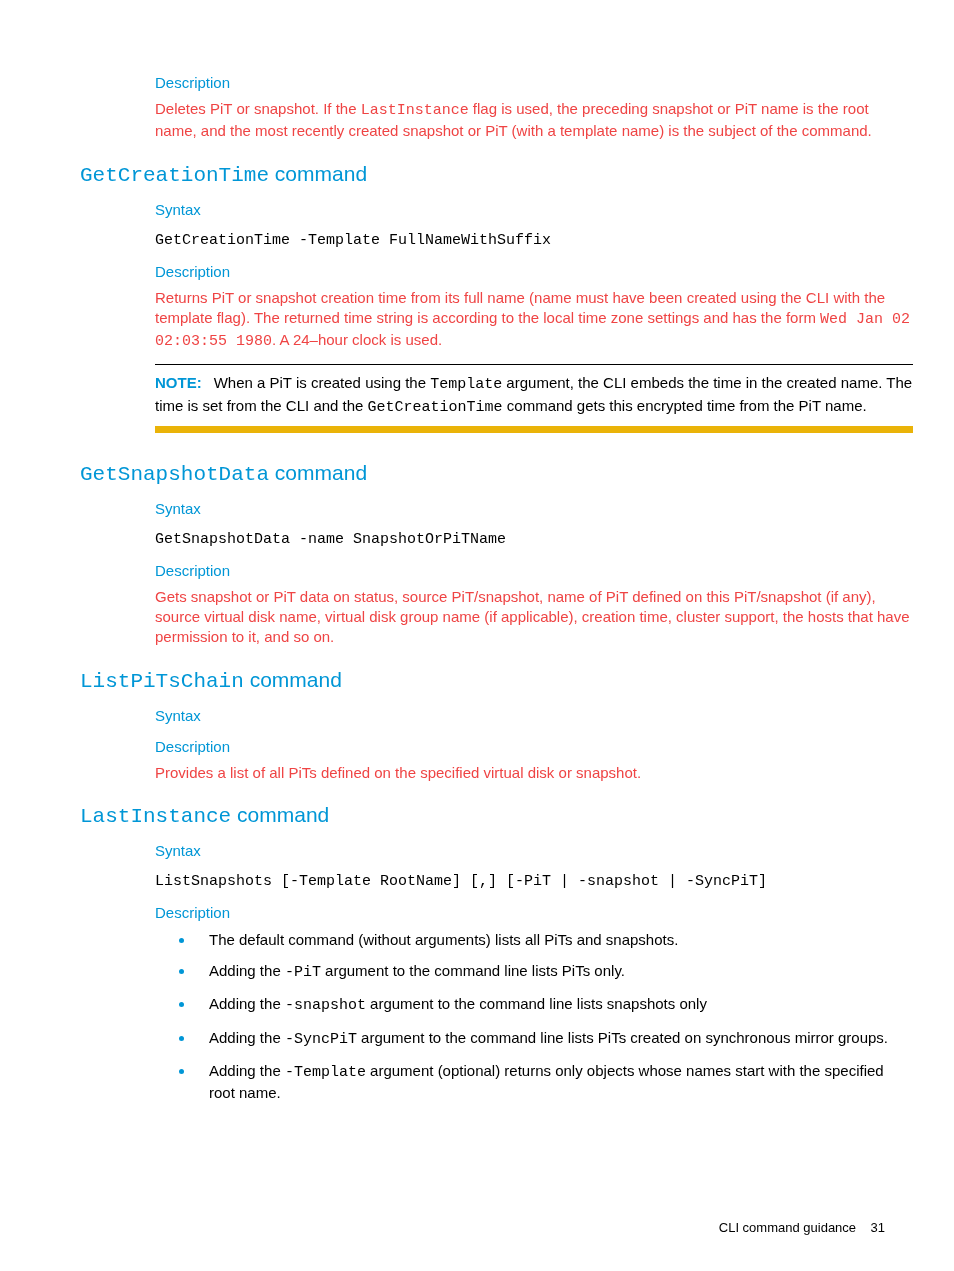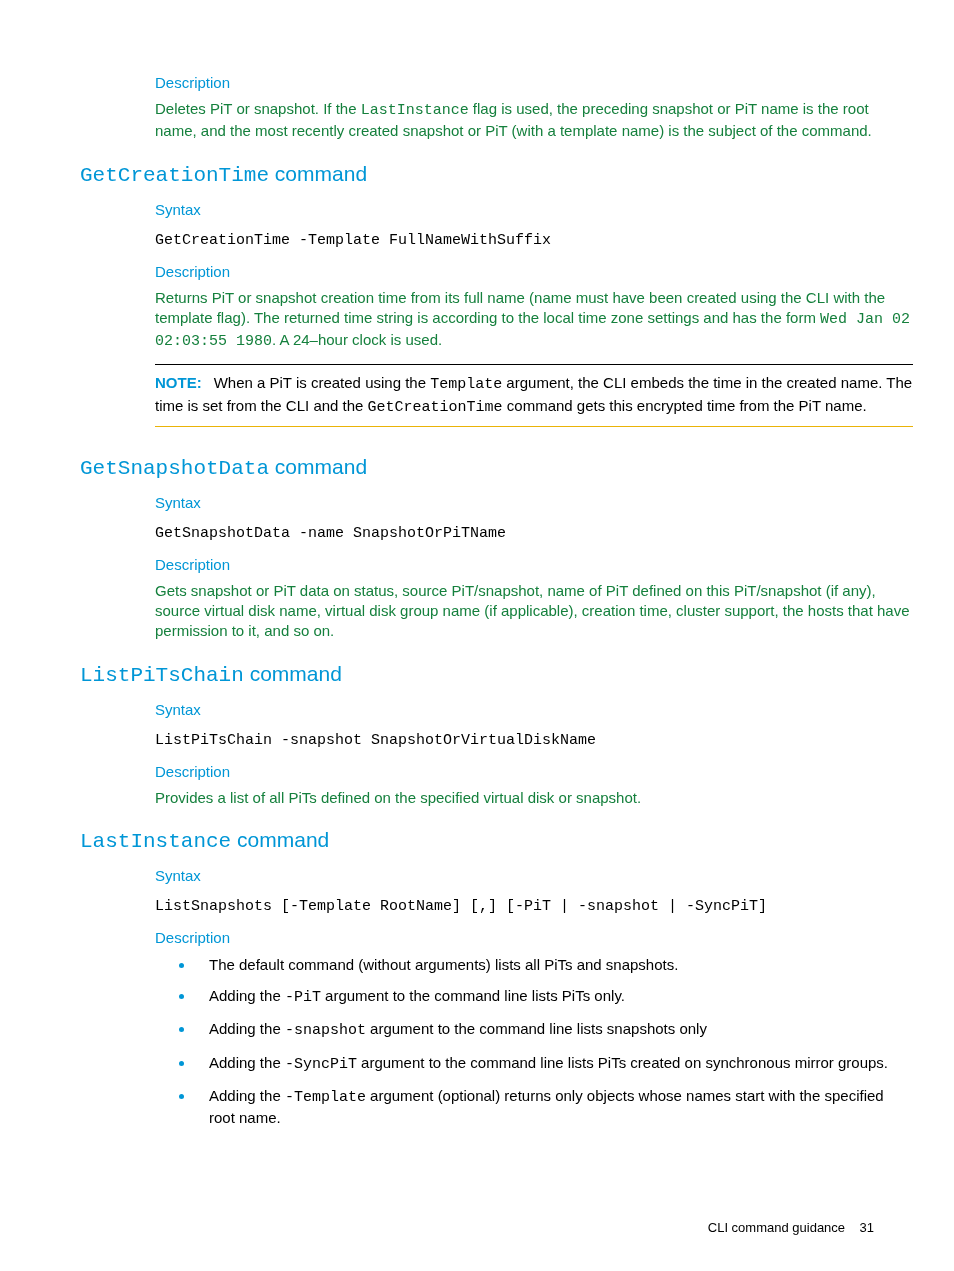--- a/index.html
+++ b/index.html
@@ -33,34 +33,34 @@
   .subheading {
     font-size: 15px;
     color: #0096D6;
     margin: 14px 0 8px 75px;
     font-weight: normal;
   }
   .body-text {
     font-size: 15px;
     line-height: 1.35;
     margin: 0 0 10px 75px;
-    color: #15803d;
+    color: #ef4444;
   }
   .syntax-line {
     font-family: "Courier New", monospace;
     font-size: 15px;
     margin: 14px 0 10px 75px;
   }
   code.inline {
     font-family: "Courier New", monospace;
     font-size: 15px;
   }
   .note-block {
     border-top: 1px solid #000;
-    border-bottom: 1px solid #eab308;
+    border-bottom: 7px solid #eab308;
     margin: 12px 0 28px 75px;
     padding: 8px 0;
     font-size: 15px;
     line-height: 1.35;
   }
   .note-label {
     font-weight: bold;
     color: #0096D6;
     margin-right: 12px;
   }
@@ -74,21 +74,21 @@
     margin-bottom: 10px;
     padding-left: 14px;
   }
   ul.bullet-list li::marker {
     color: #0096D6;
     font-size: 16px;
   }
   .footer {
     position: absolute;
     bottom: 36px;
-    right: 80px;
+    right: 69px;
     font-size: 13px;
     color: #000;
   }
 </style>
 </head>
 <body>
 
 <div class="page">
 
   <div class="subheading">Description</div>
@@ -114,21 +114,20 @@
   </div>
   <div class="subheading">Syntax</div>
   <div class="syntax-line">GetSnapshotData -name SnapshotOrPiTName</div>
   <div class="subheading">Description</div>
   <p class="body-text">Gets snapshot or PiT data on status, source PiT/snapshot, name of PiT defined on this PiT/snapshot (if any), source virtual disk name, virtual disk group name (if applicable), creation time, cluster support, the hosts that have permission to it, and so on.</p>
 
   <div class="section-heading">
     <span class="code">ListPiTsChain</span><span class="plain"> command</span>
   </div>
   <div class="subheading">Syntax</div>
-  <div class="syntax-line">ListPiTsChain -snapshot SnapshotOrVirtualDiskName</div>
   <div class="subheading">Description</div>
   <p class="body-text">Provides a list of all PiTs defined on the specified virtual disk or snapshot.</p>
 
   <div class="section-heading">
     <span class="code">LastInstance</span><span class="plain"> command</span>
   </div>
   <div class="subheading">Syntax</div>
   <div class="syntax-line">ListSnapshots [-Template RootName] [,] [-PiT | -snapshot | -SyncPiT]</div>
   <div class="subheading">Description</div>
   <ul class="bullet-list">

